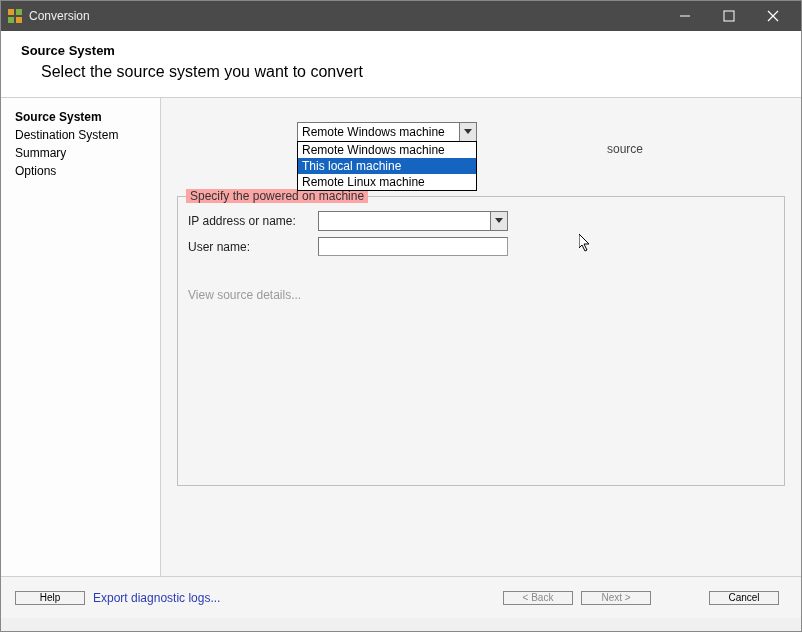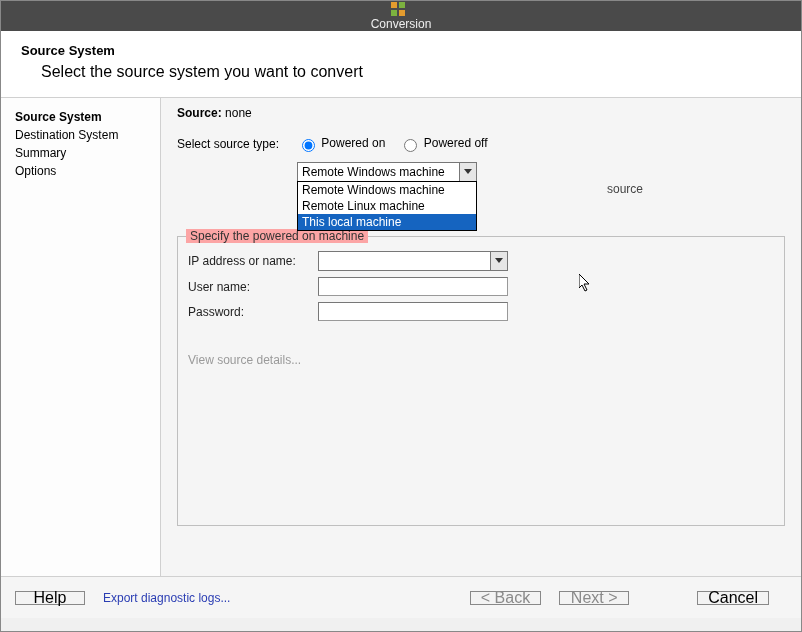--- a/index.html
+++ b/index.html
@@ -1,19 +1,19 @@
 <!DOCTYPE html>
 <html><head>
 <meta charset="utf-8">
 <style>
   * { box-sizing: border-box; }
   html, body { margin: 0; padding: 0; font-family: Verdana, Tahoma, sans-serif; font-size: 11px; color: #000; }
   body { background: #f0f0f0; width: 802px; height: 632px; overflow: hidden; border: 1px solid #888; }
   
-  .titlebar { background: #4a4a4a; height: 30px; display: flex; align-items: center; padding: 0 6px; color: #eee; flex-direction: column; }
+  .titlebar { background: #4a4a4a; height: 30px; display: flex; align-items: center; padding: 0 6px; color: #eee; }
   .titlebar .appicon { width: 16px; height: 16px; margin-right: 6px; display: inline-block; }
   .titlebar .title { flex: 1; font-size: 12px; }
   .titlebar .winbtn { width: 44px; height: 30px; display: flex; align-items: center; justify-content: center; color: #fff; }
   .winbtn svg { width: 12px; height: 12px; }
   
   .headerband { background: #fff; padding: 12px 20px 16px 20px; border-bottom: 1px solid #d0d0d0; }
   .headerband .h1 { font-size: 13px; font-weight: bold; }
   .headerband .sub { margin-left: 20px; margin-top: 5px; font-size: 16px; }
   
   .mainarea { display: flex; height: 478px; background: #f5f5f5; }
@@ -39,21 +39,21 @@
   .fieldset { border: 1px solid #bfbfbf; margin-top: 40px; padding: 14px 10px 100px 10px; position: relative; min-height: 290px; }
   .fieldset .legend { position: absolute; top: -8px; left: 8px; background: #fca5a5; padding: 0 4px; font-size: 12px; color: #333; }
   .frow { display: flex; align-items: center; margin-bottom: 6px; }
   .frow .flabel { width: 130px; font-size: 12px; color: #222; }
   .finput { height: 19px; border: 1px solid #999; background: #fff; border-top-color:#777; border-left-color:#777; }
   .combo { height: 20px; border: 1px solid #777; background: #fff; display: flex; align-items: center; width: 190px; position: relative; }
   .combo .dd-btn2 { position: absolute; right: 0; top: 0; width: 17px; height: 18px; background: #e6e6e6; border-left: 1px solid #777; display:flex;align-items:center;justify-content:center;}
   .viewdetails { margin-top: 32px; color: #9a9a9a; font-size: 12px; }
   
   .footer { height: 42px; border-top: 1px solid #d0d0d0; background: #f5f5f5; display: flex; align-items: center; padding: 0 14px; }
-  .btn { min-width: 70px; height: 14px; border: 1px solid #888; background: #f3f3f3; display: inline-flex; align-items: center; justify-content: center; font-size: 16px; padding: 0 10px; margin-right: 18px; }
+  .btn { min-width: 70px; height: 14px; border: 1px solid #888; background: #f3f3f3; display: inline-flex; align-items: center; justify-content: center; font-size: 10px; padding: 0 10px; margin-right: 8px; }
   .btn.dim { color: #8a8a8a; }
   .link { color: #2a3db3; font-size: 12px; cursor: pointer; }
   .spacer { flex: 1; }
 </style>
 </head>
 <body>
 
 <div class="titlebar">
   <span class="appicon">
     <svg viewBox="0 0 16 16">
@@ -90,51 +90,36 @@
 <div class="mainarea">
   <div class="sidebar">
     <div class="step active">Source System</div>
     <div class="step">Destination System</div>
     <div class="step">Summary</div>
     <div class="step">Options</div>
   </div>
 
   <div class="content">
     <div class="toprow">
-      <div class="pair">
-        <b>Source:</b>
-        <span>none</span>
-      </div>
     </div>
 
-    <div class="srcrow">
-      <span class="lbl">Select source type:</span>
-      <label>
-        <input type="radio" name="pwr" checked="" style="">
-        <span>Powered on</span>
-      </label>
-      <label>
-        <input type="radio" name="pwr" style="">
-        <span>Powered off</span>
-      </label>
-    </div>
 
     <div class="dropdown-wrap">
       <div class="dropdown">
         <span>Remote Windows machine</span>
         <span class="dd-btn">
           <svg width="8" height="6" viewBox="0 0 8 6">
               <polygon points="0,0 8,0 4,5" fill="#333"></polygon>
             </svg>
         </span>
       </div>
       <div class="dd-list">
         <div class="dd-item">Remote Windows machine</div>
+        <div class="dd-item sel">This local machine</div>
         <div class="dd-item">Remote Linux machine</div>
-        <div class="dd-item sel">This local machine</div>
       </div>
       <span class="hint">source</span>
       <span class="cursor">
         <svg width="14" height="20" viewBox="0 0 14 20">
             <polygon points="0,0 0,14 3,11 6,17 8,16 5,10 10,10" fill="#fff" stroke="#000" stroke-width="1"></polygon>
           </svg>
       </span>
     </div>
 
     <div class="fieldset">
@@ -149,24 +134,20 @@
               </svg>
           </span>
         </div>
       </div>
 
       <div class="frow">
         <span class="flabel">User name:</span>
         <input class="finput" style="width: 190px;">
       </div>
 
-      <div class="frow">
-        <span class="flabel">Password:</span>
-        <input type="password" class="finput" style="width: 190px;">
-      </div>
 
       <div class="viewdetails">View source details...</div>
     </div>
   </div>
 </div>
 
 <div class="footer">
   <div class="btn">Help</div>
   <span class="link">Export diagnostic logs...</span>
   <span class="spacer"></span>

